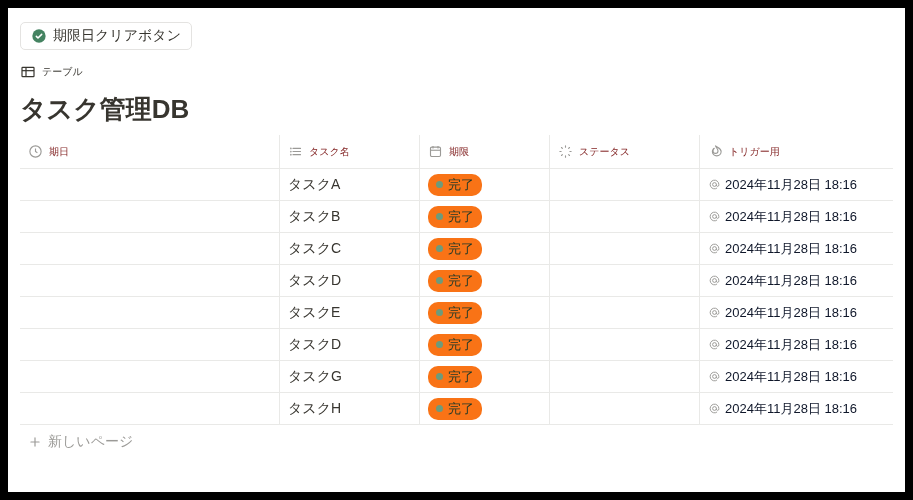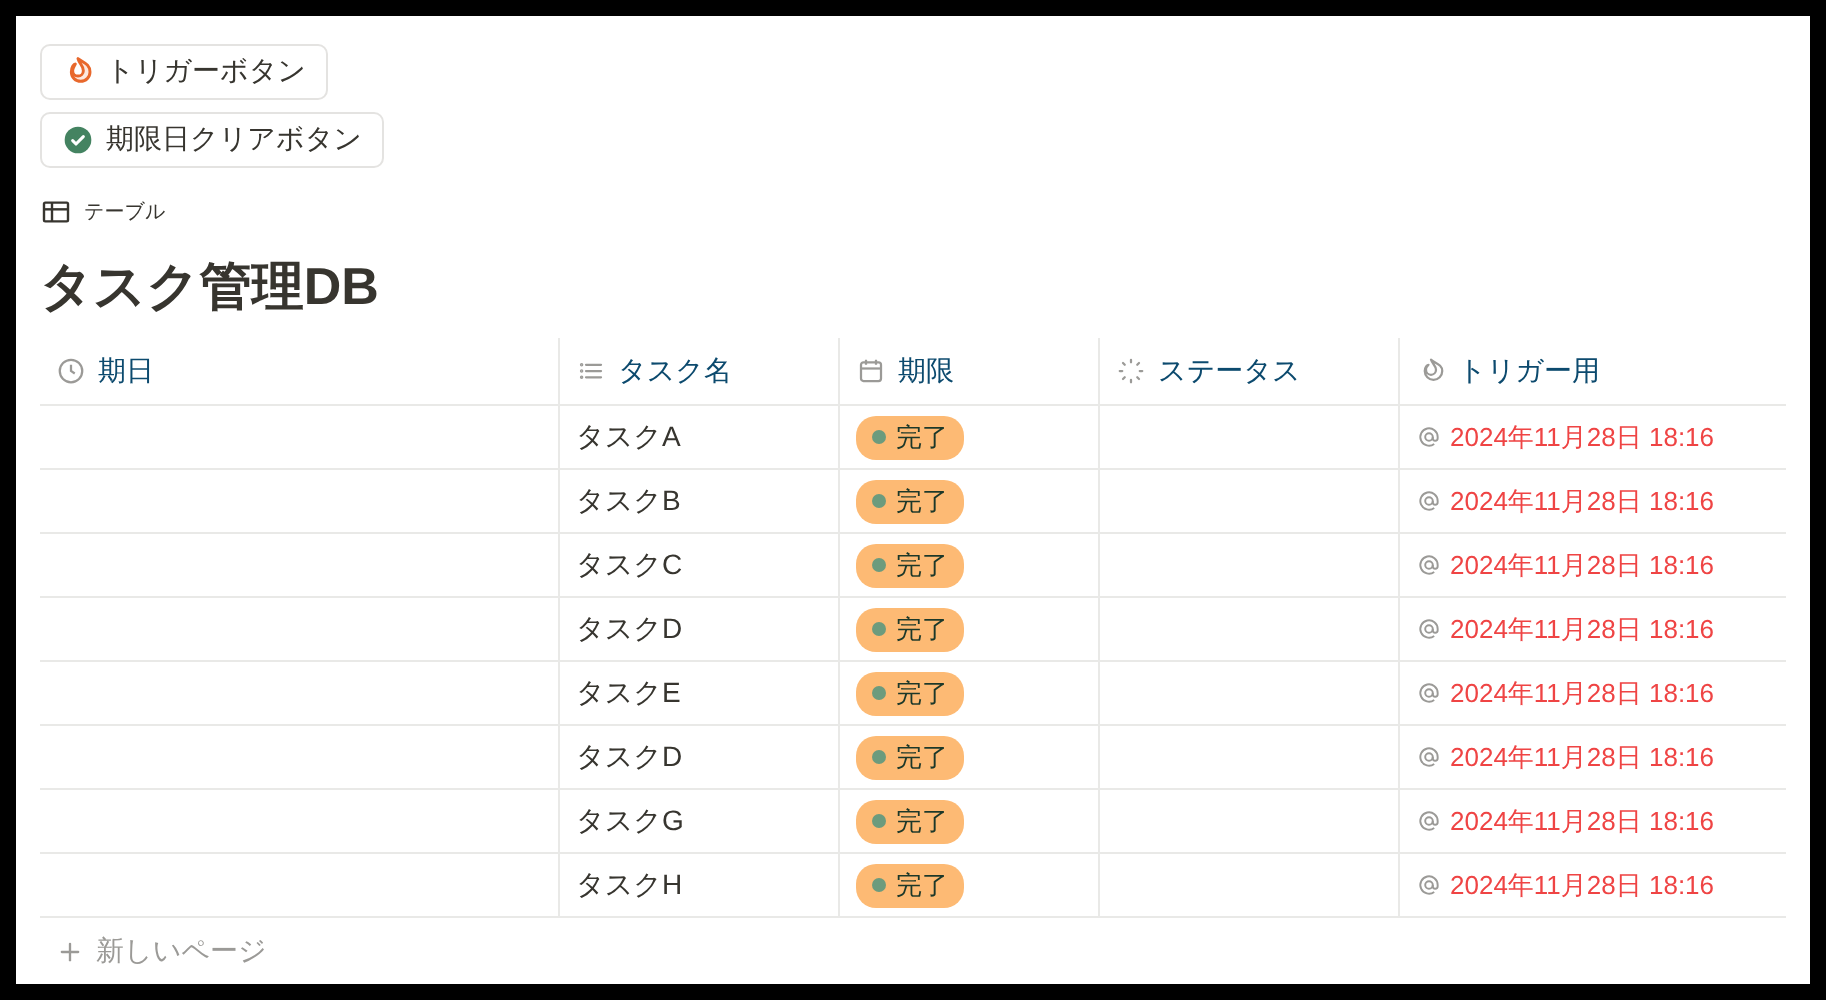--- a/index.html
+++ b/index.html
@@ -46,22 +46,22 @@
       grid-template-columns: 260px 140px 130px 150px 190px;
       border-bottom: 1px solid #e9e9e7;
     }
     .header-row { height: 34px; }
     .data-row { height: 32px; }
     .new-row { border-bottom: none; height: 34px; }
     .header-cell {
       display: flex;
       align-items: center;
       gap: 6px;
-      font-size: 14px;
-      color: #0c4a6e;
+      font-size: 10px;
+      color: #7f1d1d;
       padding: 0 8px;
       border-right: 1px solid #e9e9e7;
     }
     .header-cell:last-child { border-right: none; text-align: center; }
     .header-cell svg { width: 15px; height: 15px; flex-shrink:0; }
     .cell {
       display: flex;
       align-items: center;
       font-size: 14px;
       color: #37352f;
@@ -69,56 +69,50 @@
       border-right: 1px solid #e9e9e7;
       overflow: hidden;
       white-space: nowrap;
       text-align: right;
     }
     .cell:last-child { border-right: none; }
     .status-pill {
       display: inline-flex;
       align-items: center;
       gap: 5px;
-      background: #fdba74;
+      background: #f97316;
       color: #1c3829;
       border-radius: 10px;
       padding: 2px 8px;
       font-size: 13px;
     }
     .status-dot {
       width: 7px; height: 7px; border-radius: 50%; background: #6c9b7d;
       display: inline-block;
     }
-    .trigger-cell { color: #ef4444; font-size: 13px; gap: 4px; }
+    .trigger-cell { color: #0f172a; font-size: 13px; gap: 4px; }
     .trigger-cell svg { width: 13px; height: 13px; flex-shrink:0; }
     .new-page-cell {
       grid-column: 1 / -1;
       display: flex;
       align-items: center;
       gap: 6px;
       color: #9b9a97;
       font-size: 14px;
       padding: 0 8px;
       cursor: pointer;
     }
     .new-page-cell svg { width: 14px; height: 14px; }
   </style>
 </head>
 <body>
 
 <div class="frame">
 
   <div class="top-buttons">
-    <button class="btn">
-      <svg viewBox="0 0 24 24" fill="none" stroke="#e8682c" stroke-width="2.2" stroke-linejoin="round" stroke-linecap="round">
-          <path d="M12 2c1 4 4 5 4 9a4 4 0 0 1-8 0c0-2 1-3 2-5-1 0-3 2-3 6a7 7 0 0 0 14 0c0-6-5-7-9-10z" fill="#e8682c" fill-opacity=".15"></path>
-        </svg>
-      <span>トリガーボタン</span>
-    </button>
     <button class="btn">
       <svg viewBox="0 0 24 24">
           <circle cx="12" cy="12" r="10" fill="#448361"></circle>
           <path d="M8 12.5l2.5 2.5L16 9.5" stroke="#fff" stroke-width="2.3" fill="none" stroke-linecap="round" stroke-linejoin="round"></path>
         </svg>
       <span>期限日クリアボタン</span>
     </button>
   </div>
 
   <div class="view-tabs">

